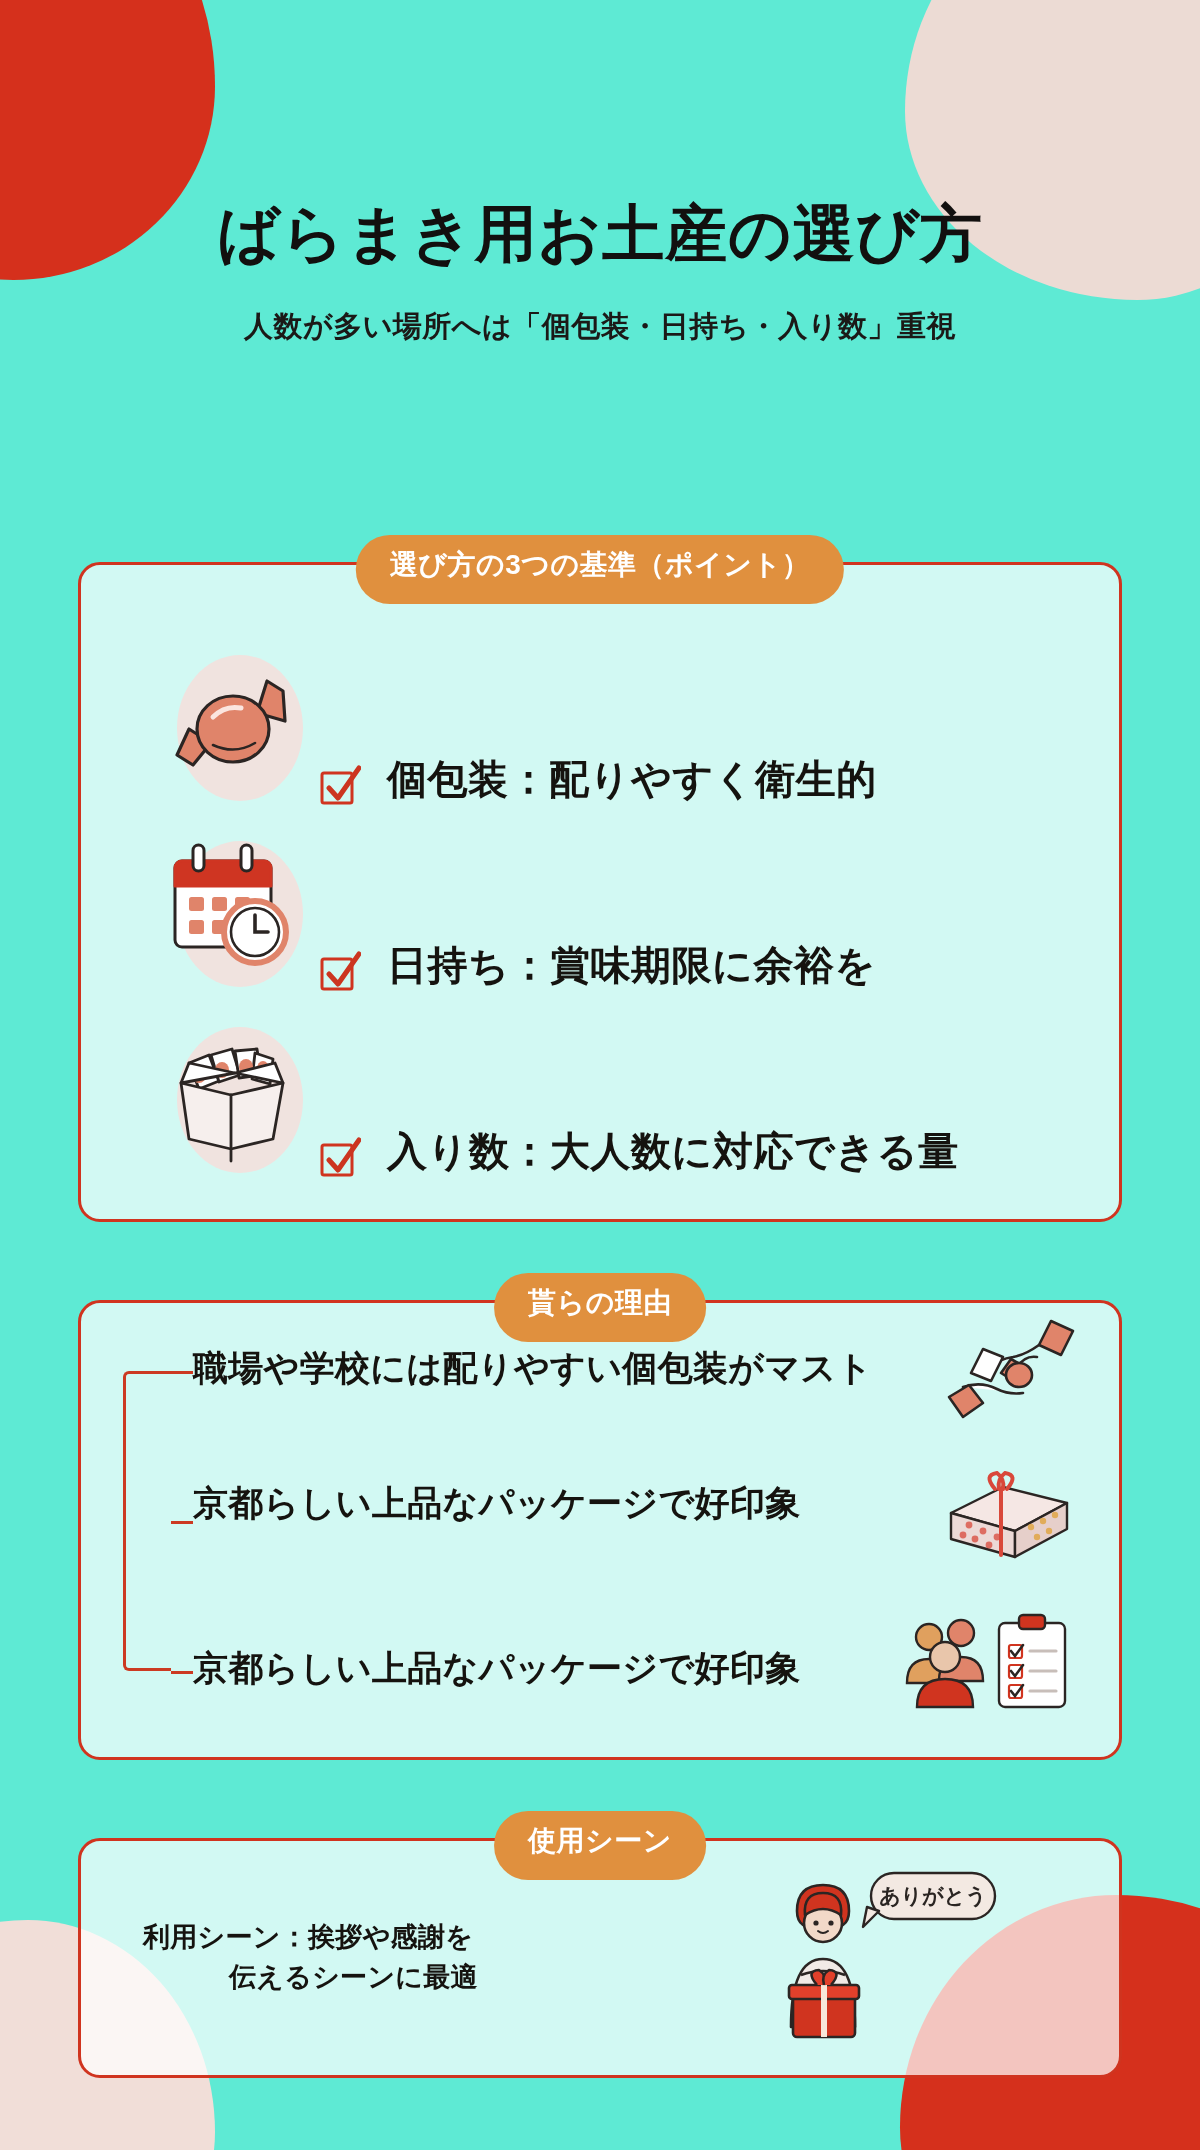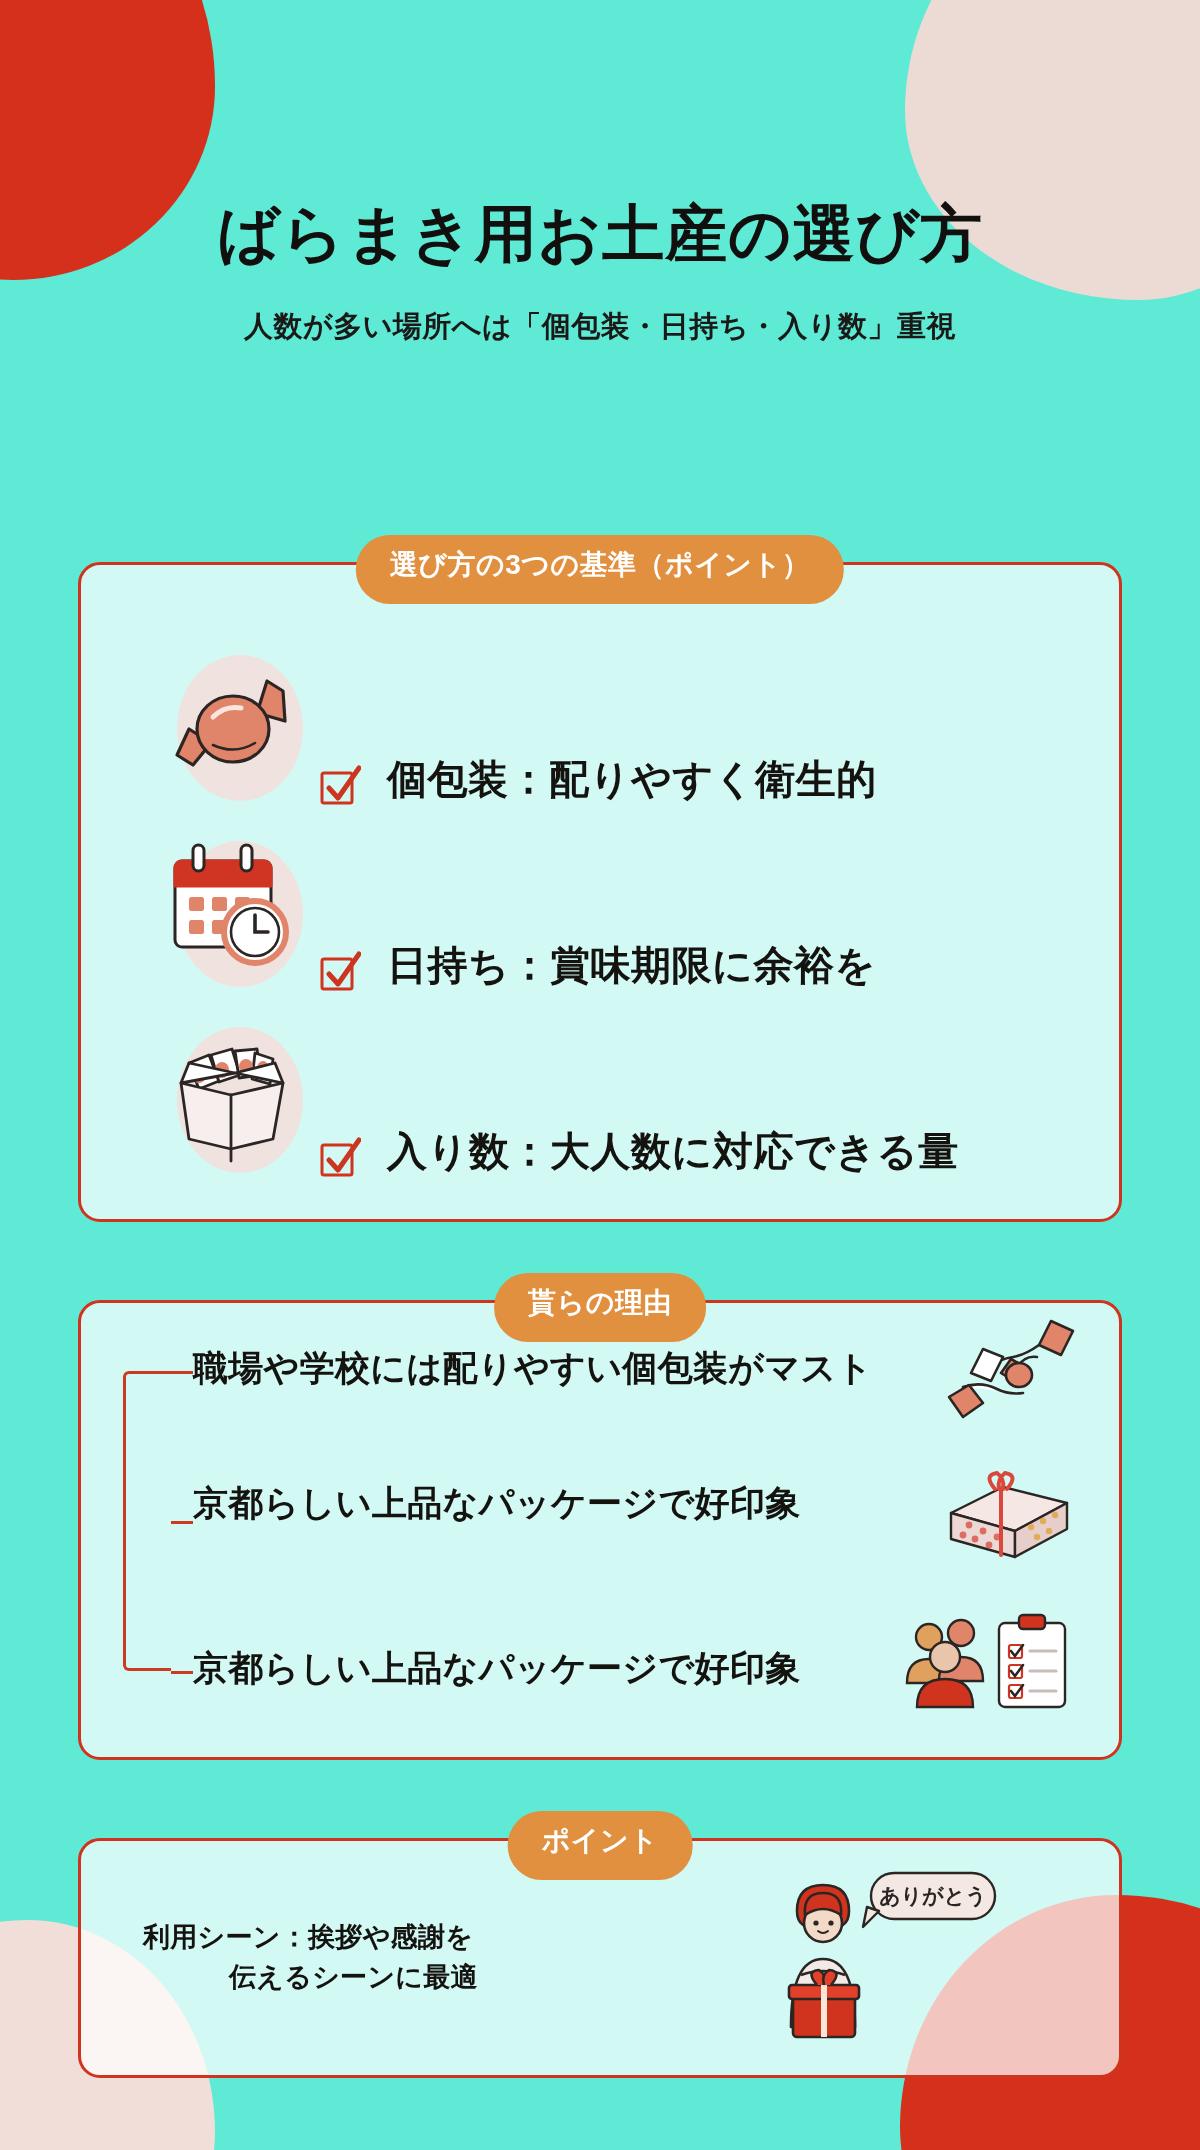--- a/index.html
+++ b/index.html
@@ -412,21 +412,21 @@
             <path d="M131 40 h26"></path>
               <path d="M131 60 h26"></path>
               <path d="M131 80 h26"></path>
           </g>
         </svg>
       </div>
     </div>
   </div>
 
   <div class="card card-3">
-    <div class="badge">ポイント</div>
+    <div class="badge">使用シーン</div>
 
     <div class="scene-wrap">
       <div class="scene-text">
         <div>利用シーン：挨拶や感謝を</div>
         <div class="scene-line-2">伝えるシーンに最適</div>
       </div>
 
       <div class="scene-art">
         <svg width="230" height="190" viewBox="0 0 230 190">
 

